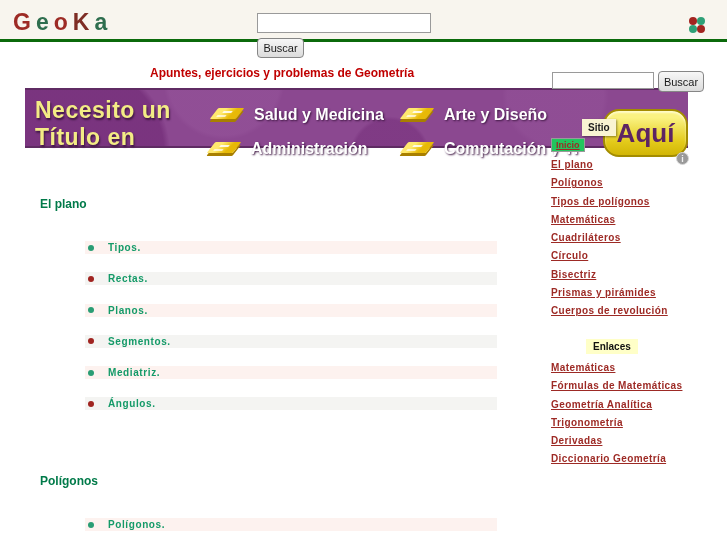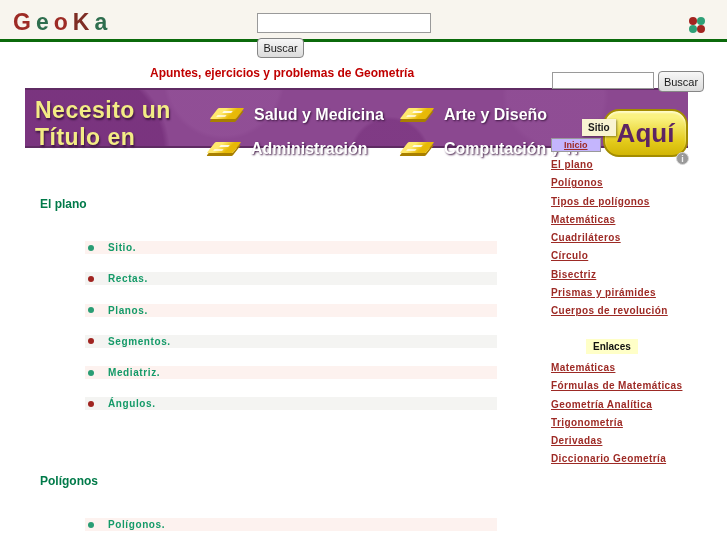--- a/index.html
+++ b/index.html
@@ -53,22 +53,22 @@
     background:linear-gradient(#faf282 15%,#e3ca1a 70%,#d2b606); border:2px solid #a38c00;
     color:#5c2463; font-size:26px; font-weight:bold; text-align:center; line-height:44px;
     box-shadow:inset 0 2px 2px #fffbc9; cursor:pointer; }
   .sitio { position:absolute; left:557px; top:29px; background:#f9f4d2; color:#1a1a1a;
     font-size:10px; font-weight:bold; padding:3px 6px; box-shadow:1px 1px 2px rgba(0,0,0,.4); z-index:3; cursor:pointer; }
   .adinfo { position:absolute; left:651px; top:62px; width:13px; height:13px; border-radius:50%;
     background:#9a9a9a; border:1px solid #d8d8d8; color:#f0f0f0; font-size:9px; font-weight:bold;
     text-align:center; line-height:12px; cursor:pointer; }
 
   
-  .inicio-box { position:absolute; left:551px; top:138px; background:#c4b5fd; border:1px solid #9a9a9a;
-    padding:1px 12px; font-size:9px; font-weight:bold; color:#9d2a25; text-decoration:underline;
+  .inicio-box { position:absolute; left:551px; top:138px; background:#22c55e; border:1px solid #9a9a9a;
+    padding:1px 4px; font-size:9px; font-weight:bold; color:#9d2a25; text-decoration:underline;
     z-index:4; cursor:pointer; }
   .side-menu { position:absolute; left:551px; top:157px; z-index:4; }
   .side-menu a, .side-links a { display:table; background:#ffffff; color:#9d2a25; font-size:10px;
     font-weight:bold; text-decoration:underline; letter-spacing:.4px; height:18.3px; cursor:pointer; padding:2px 2px 0 0; }
   .enlaces { position:absolute; left:586px; top:339px; background:#ffffc8; color:#111;
     font-size:10px; font-weight:bold; padding:2px 7px; }
   .side-links { position:absolute; left:551px; top:360px; }
 
   
   .section-title { position:absolute; left:40px; font-size:12px; font-weight:bold; color:#007a49; }
@@ -145,21 +145,21 @@
     <a>Geometría Analítica</a>
     <a>Trigonometría</a>
     <a>Derivadas</a>
     <a>Diccionario Geometría</a>
   </nav>
 
 <h2 class="section-title" id="title-0">El plano</h2>
 <div class="rows" id="rows-0">
     <div class="row pink">
       <span class="bullet green"></span>
-      <span class="txt">Sitio.</span>
+      <span class="txt">Tipos.</span>
     </div>
     <div class="row gray">
       <span class="bullet red"></span>
       <span class="txt">Rectas.</span>
     </div>
     <div class="row pink">
       <span class="bullet green"></span>
       <span class="txt">Planos.</span>
     </div>
     <div class="row gray">

